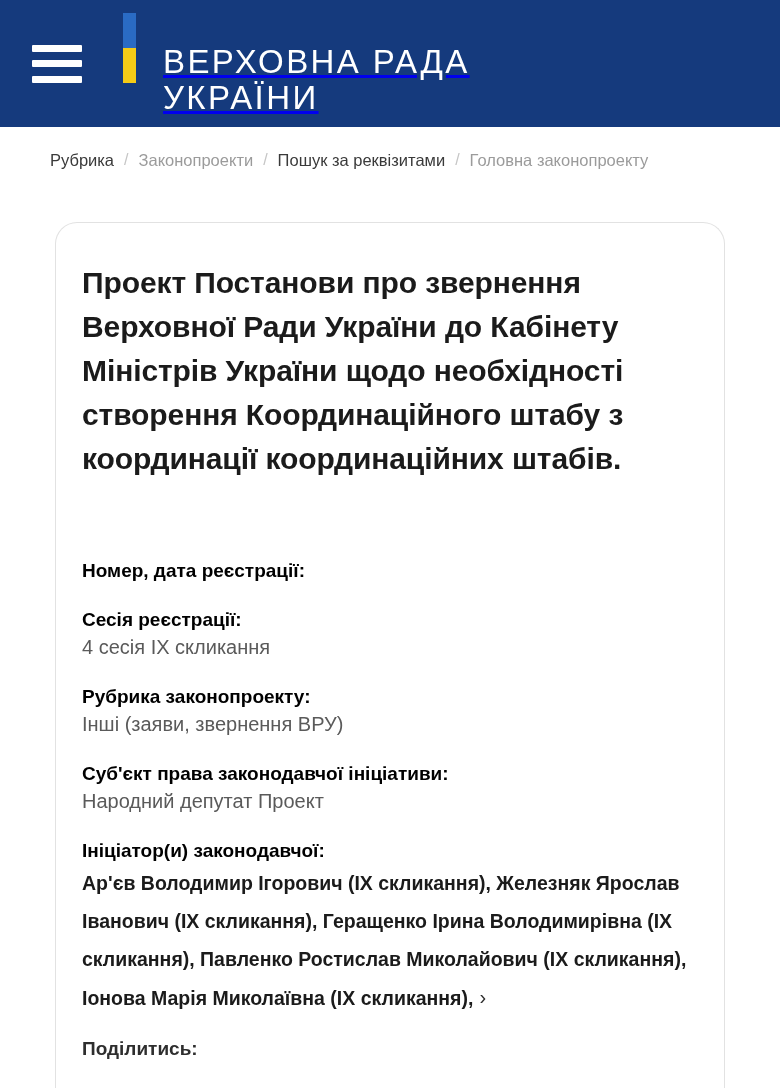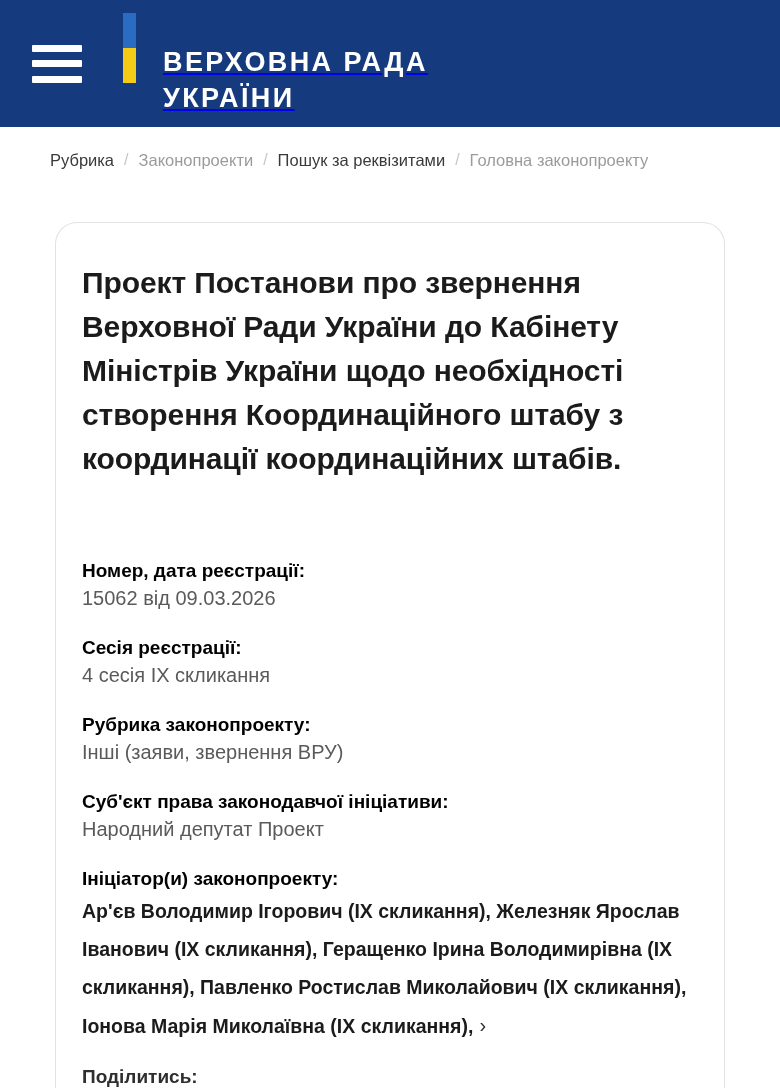--- a/index.html
+++ b/index.html
@@ -62,22 +62,22 @@
     flex-direction: column;
     flex: 0 0 auto;
     margin-top: 2px;
   }
   .flag-bar .flag-blue { flex: 1; background: #2a6bc4; }
   .flag-bar .flag-yellow { flex: 1; background: #f5cb16; }
 
   .brand-text {
     margin-left: 27px;
     color: #ffffff;
-    font-weight: 700;
-    font-size: 27px;
+    font-weight: 400;
+    font-size: 33px;
     line-height: 36px;
     letter-spacing: 2.4px;
     text-transform: uppercase;
     white-space: nowrap;
     align-self: center;
     margin-top: 33px;
   }
   .brand-text .line2 { display: block; }
 
   
@@ -197,40 +197,39 @@
     <span class="crumb-sep">/</span>
     <a class="crumb" href="#">Головна законопроекту</a>
   </nav>
 
   <section class="card">
 
     <h1 class="bill-title">Проект Постанови про звернення Верховної Ради України до Кабінету Міністрів України щодо необхідності створення Координаційного штабу з координації координаційних штабів.</h1>
 
     <div class="meta-block">
       <div class="meta-label">Номер, дата реєстрації:</div>
-      <div class="meta-value">15062 від 09.03.2026</div>
     </div>
 
     <div class="meta-block">
       <div class="meta-label">Сесія реєстрації:</div>
       <div class="meta-value">4 сесія IX скликання</div>
     </div>
 
     <div class="meta-block">
       <div class="meta-label">Рубрика законопроекту:</div>
       <div class="meta-value">Інші (заяви, звернення ВРУ)</div>
     </div>
 
     <div class="meta-block">
       <div class="meta-label">Суб'єкт права законодавчої ініціативи:</div>
       <div class="meta-value">Народний депутат Проект</div>
     </div>
 
     <div class="meta-block initiators">
-      <div class="meta-label">Ініціатор(и) законопроекту:</div>
+      <div class="meta-label">Ініціатор(и) законодавчої:</div>
       <div class="meta-value bold-dark"><span>Ар'єв Володимир Ігорович (IX скликання), Железняк Ярослав Іванович (IX скликання), Геращенко Ірина Володимирівна (IX скликання), Павленко Ростислав Миколайович (IX скликання), Іонова Марія Миколаївна (IX скликання),</span><span class="chevron-more">›</span></div>
     </div>
 
     <div class="share-label">Поділитись:</div>
 
   </section>
 
 </div>
 
 </body></html>

